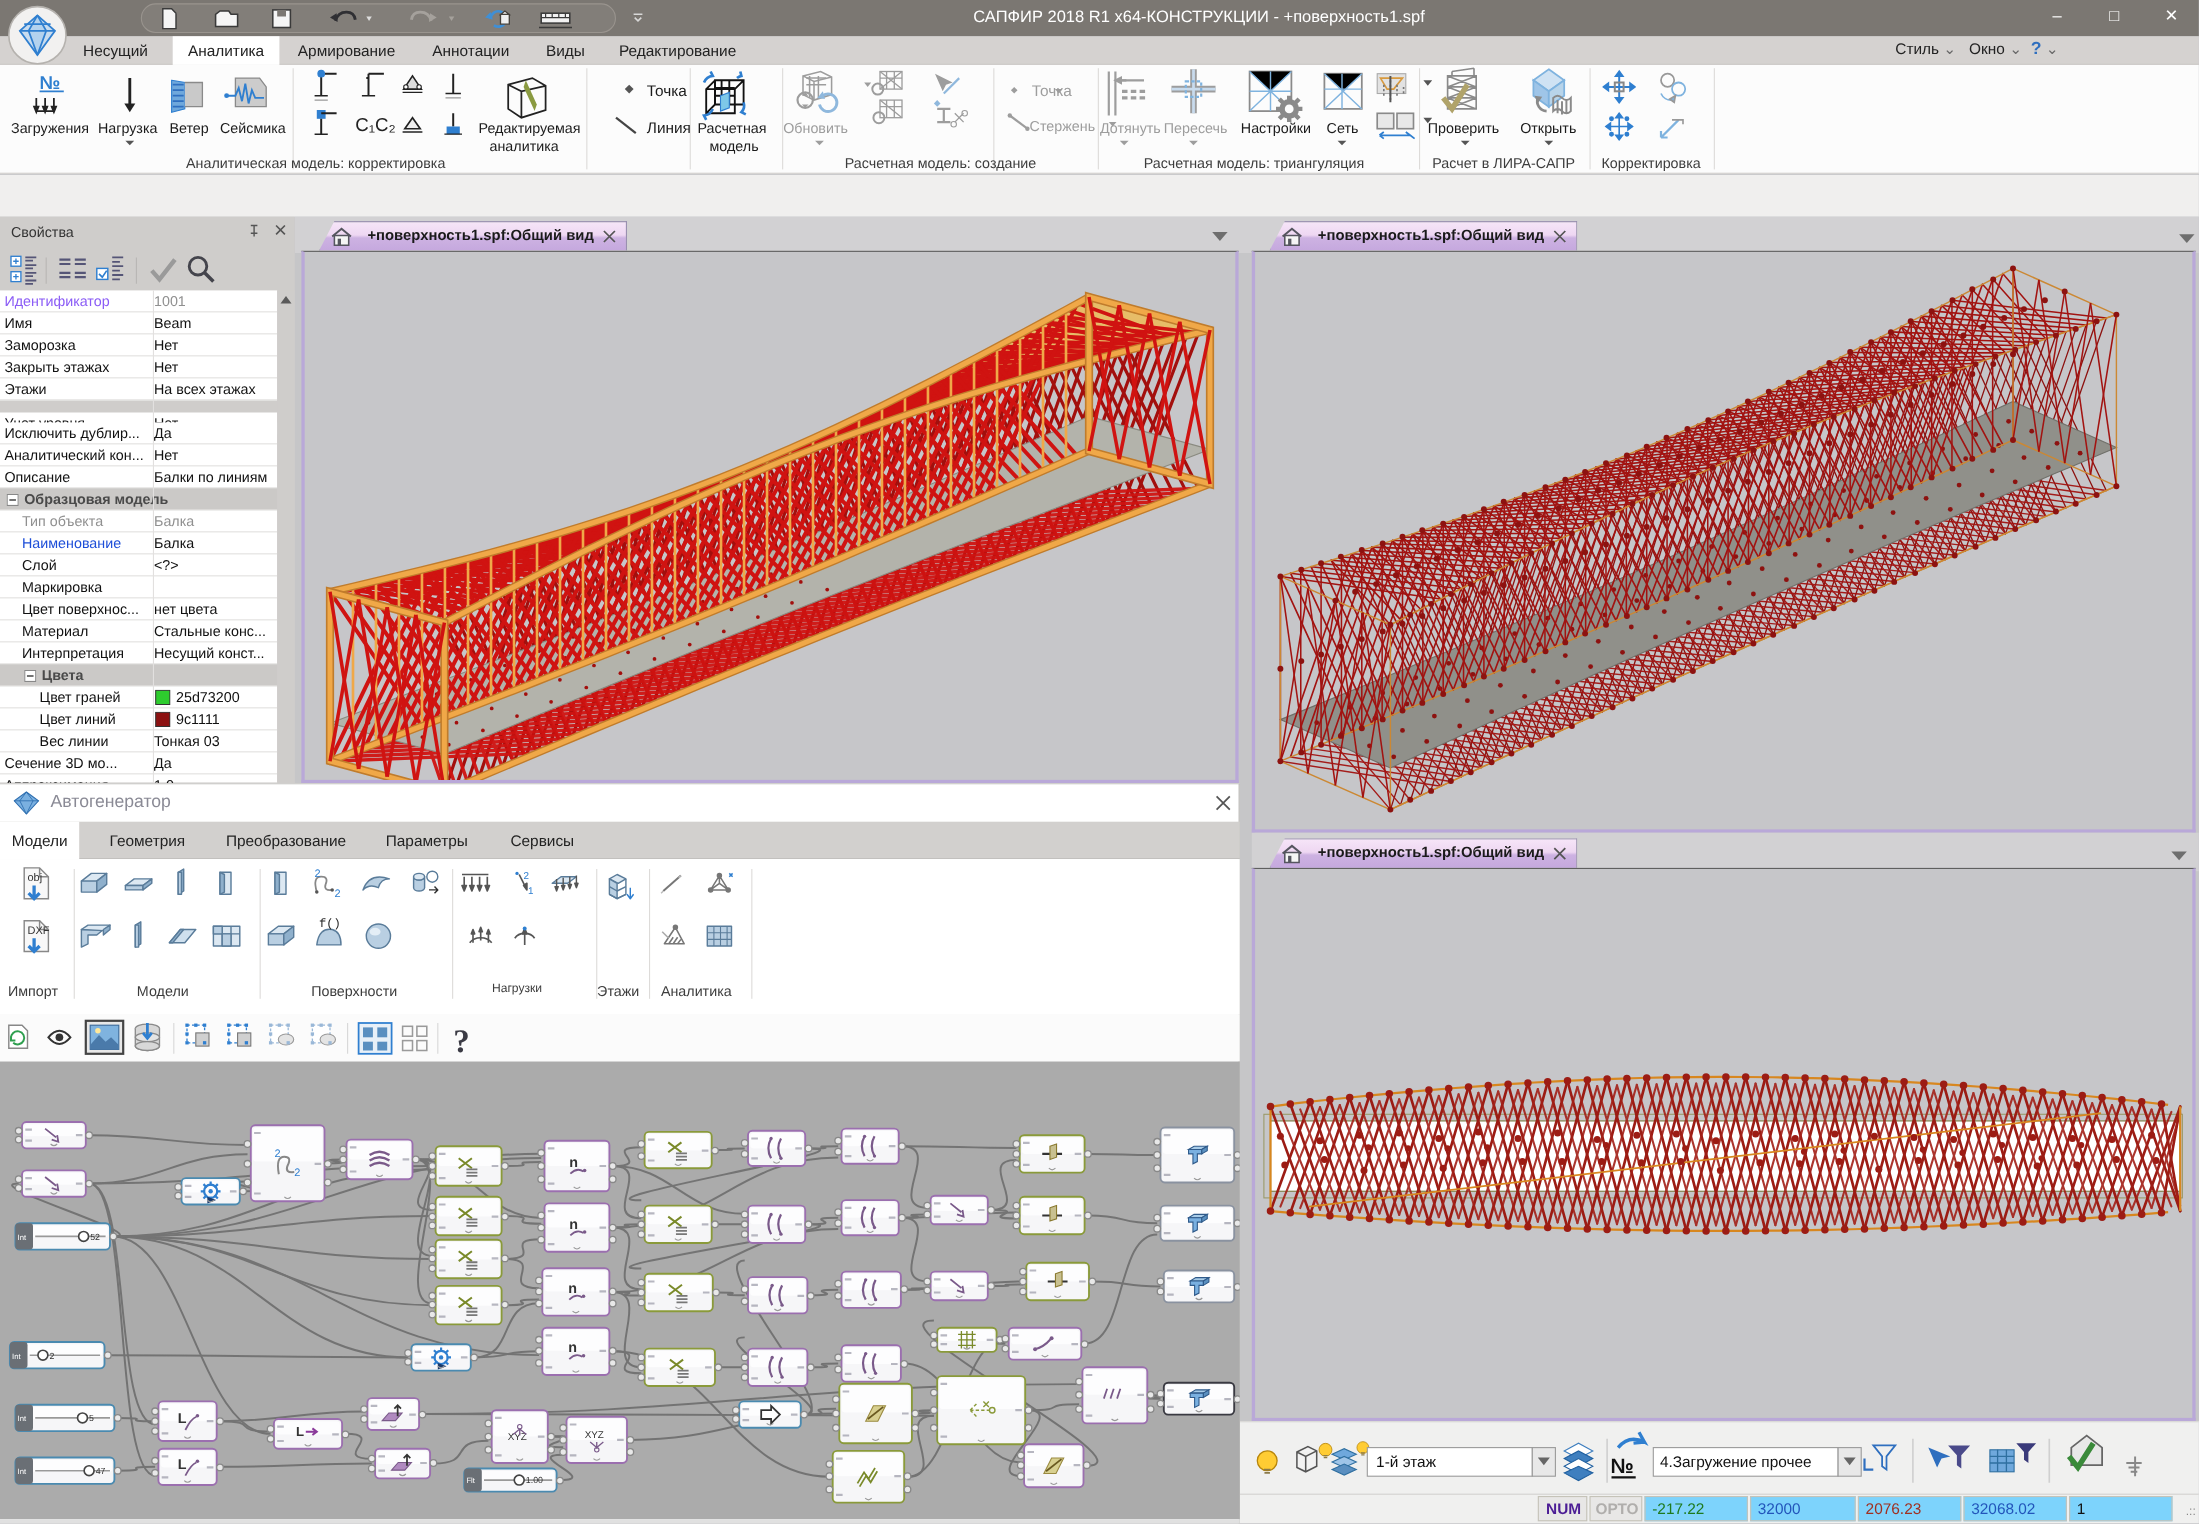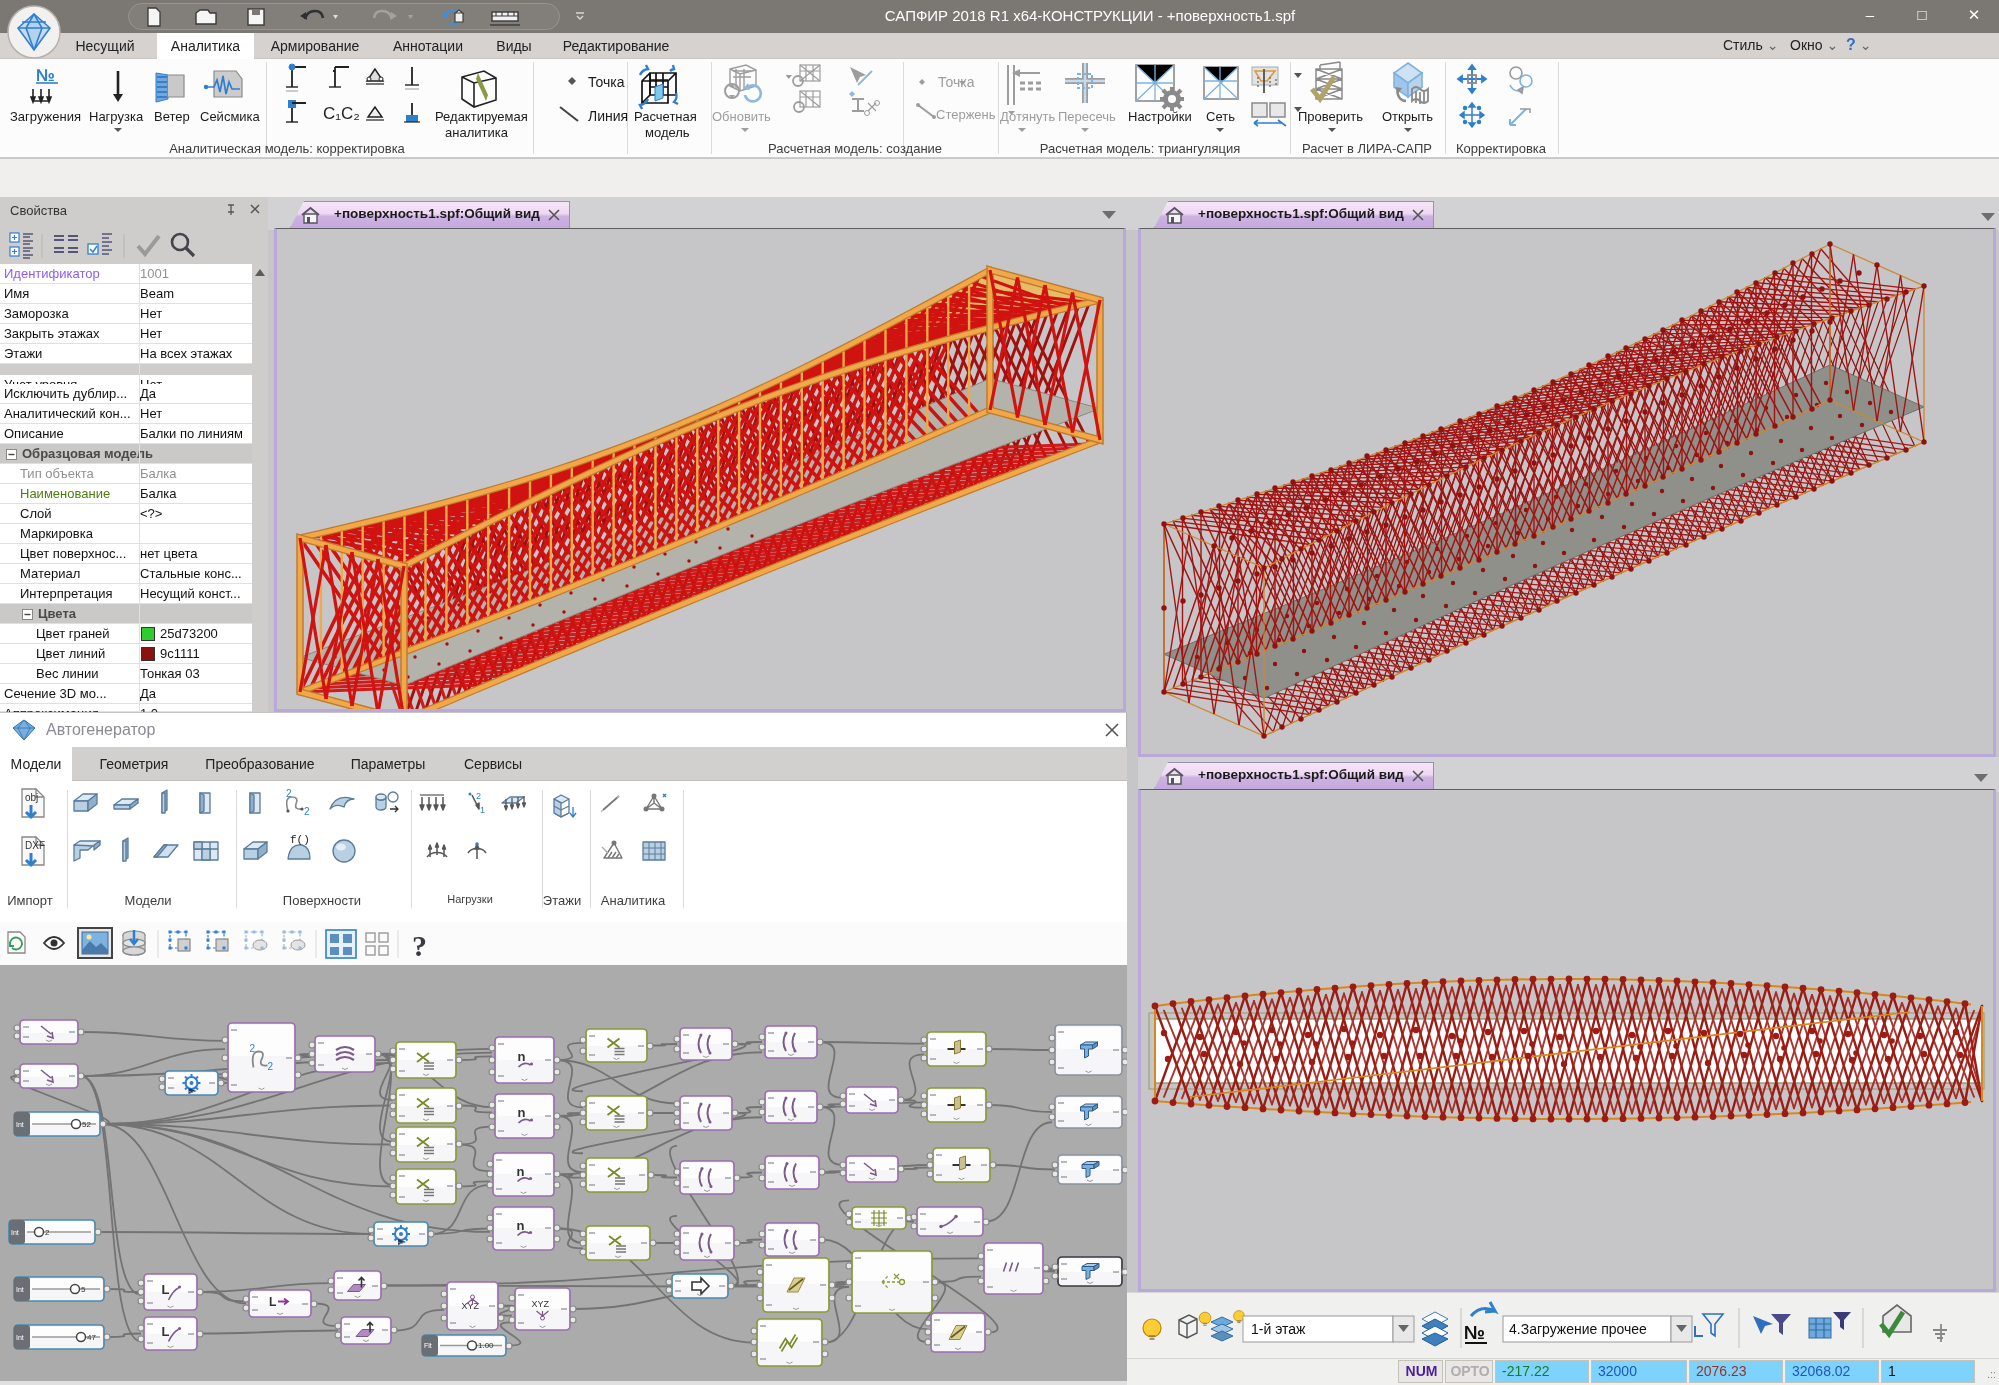--- a/index.html
+++ b/index.html
@@ -332,21 +332,21 @@
       <svg style="position:absolute;left:6px;top:5px" width="11" height="11">
         <rect x="0.5" y="0.5" width="10" height="10" fill="#fff" stroke="#888"></rect>
         <path d="M2.5 5.5 h6" stroke="#444" stroke-width="1.4"></path>
       </svg>
     </div>
     <div class="prow" style="top:464px;height:20px">
       <span class="lab" style="left:20px;color:#909090">Тип объекта</span>
       <span class="val" style="left:140px;color:#909090">Балка</span>
     </div>
     <div class="prow" style="top:484px;height:20px">
-      <span class="lab" style="left:20px;color:#4d7c0f">Наименование</span>
+      <span class="lab" style="left:20px;color:#1d4ed8">Наименование</span>
       <span class="val" style="left:140px;color:#111">Балка</span>
     </div>
     <div class="prow" style="top:504px;height:20px">
       <span class="lab" style="left:20px;color:#111">Слой</span>
       <span class="val" style="left:140px;color:#111">&lt;?&gt;</span>
     </div>
     <div class="prow" style="top:524px;height:20px">
       <span class="lab" style="left:20px;color:#111">Маркировка</span>
       <span class="val" style="left:140px;color:#111"></span>
     </div>

